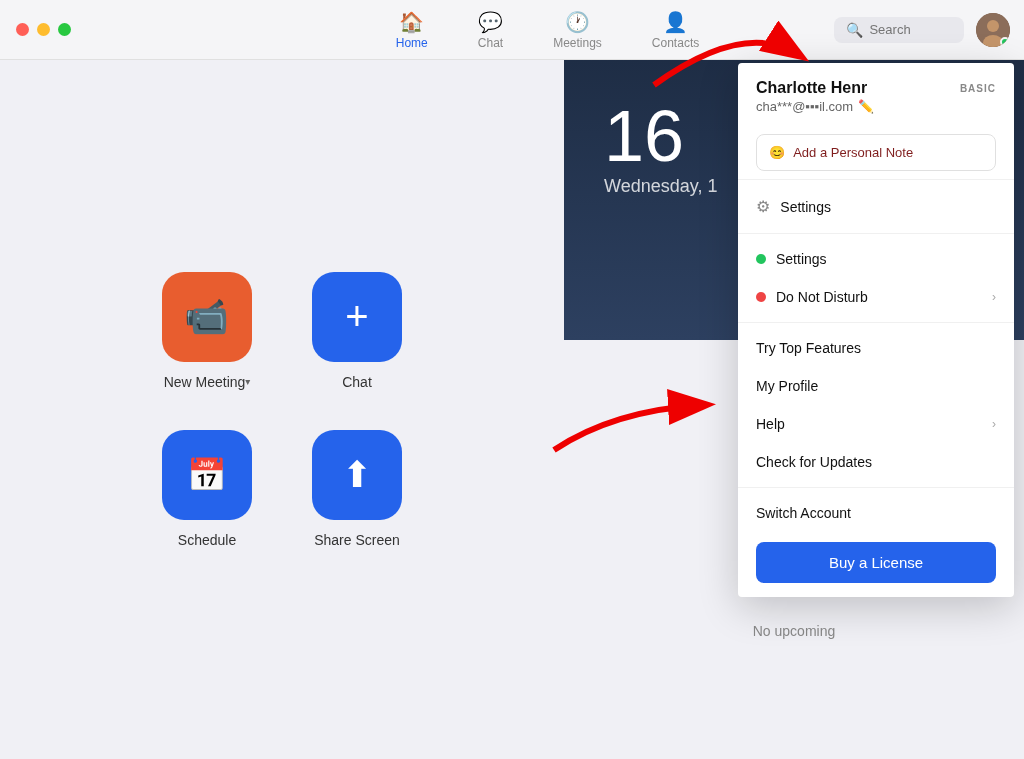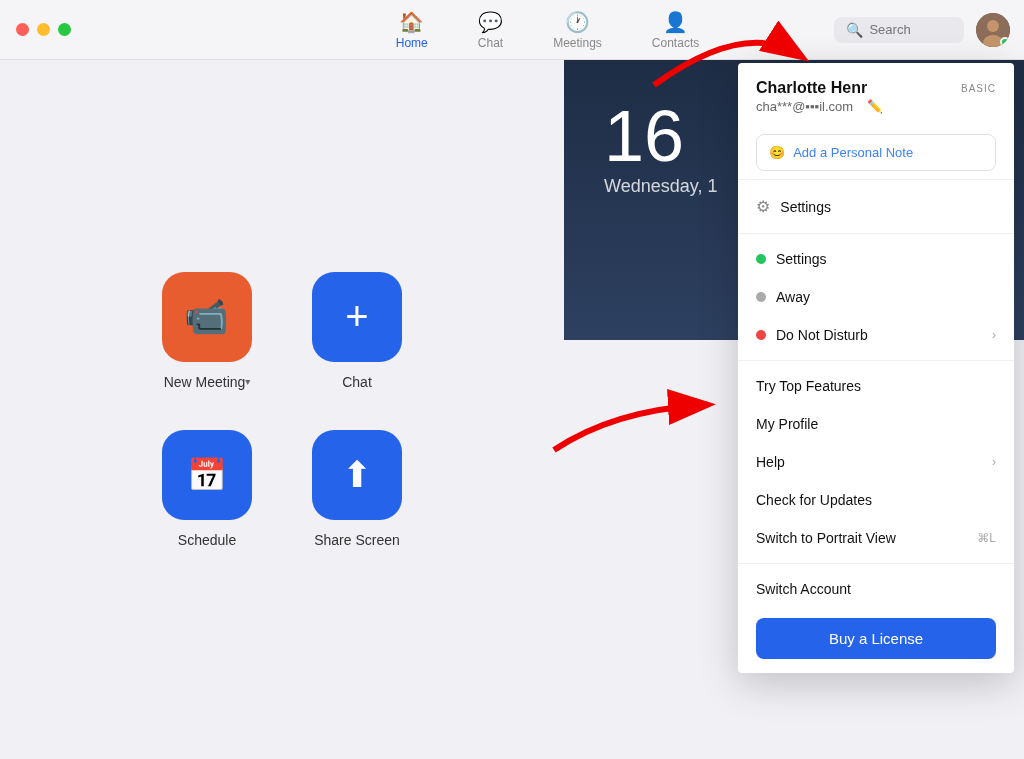--- a/index.html
+++ b/index.html
@@ -254,31 +254,31 @@
       font-weight: 600;
       color: #111;
       display: flex;
       align-items: center;
       justify-content: space-between;
     }
 
     .badge {
       font-size: 10px;
       color: #888;
-      font-weight: 400;
+      font-weight: 700;
       letter-spacing: 1px;
     }
 
     .user-email {
       font-size: 13px;
       color: #666;
       margin-top: 2px;
       display: flex;
       align-items: flex-end;
-      gap: 14px;
+      gap: 5px;
     }
 
     .personal-note-box {
       margin: 8px 18px;
       border: 1px solid #e0e0e0;
       border-radius: 8px;
       padding: 10px 12px;
       display: flex;
       align-items: center;
       gap: 8px;
@@ -461,21 +461,21 @@
     </div>
     <div class="user-email">
       <span>cha***@▪▪▪il.com</span>
       <span style="color:#888;cursor:pointer;">✏️</span>
     </div>
   </div>
 
   
   <div class="personal-note-box">
     <span>😊</span>
-    <span style="color:#3b82f6;">Add a Personal Note</span>
+    <span style="color:#7f1d1d;">Add a Personal Note</span>
   </div>
 
   <div class="divider"></div>
 
   
   <div class="menu-item">
     <div class="menu-item-left">
       <span class="settings-icon">⚙</span>
       <span>Settings</span>
     </div>
@@ -484,26 +484,20 @@
   <div class="divider"></div>
 
   
   <div class="menu-item">
     <div class="menu-item-left">
       <div class="status-dot dot-green"></div>
       <span>Settings</span>
     </div>
   </div>
 
-  <div class="menu-item">
-    <div class="menu-item-left">
-      <div class="status-dot dot-gray"></div>
-      <span>Away</span>
-    </div>
-  </div>
 
   <div class="menu-item">
     <div class="menu-item-left">
       <div class="status-dot dot-red"></div>
       <span>Do Not Disturb</span>
     </div>
     <span class="chevron-right">›</span>
   </div>
 
   <div class="divider"></div>
@@ -527,26 +521,20 @@
     </div>
     <span class="chevron-right">›</span>
   </div>
 
   <div class="menu-item">
     <div class="menu-item-left">
       <span>Check for Updates</span>
     </div>
   </div>
 
-  <div class="menu-item">
-    <div class="menu-item-left">
-      <span>Switch to Portrait View</span>
-    </div>
-    <span class="shortcut">⌘L</span>
-  </div>
 
   <div class="divider"></div>
 
   
   <div class="menu-item">
     <div class="menu-item-left">
       <span>Switch Account</span>
     </div>
   </div>
 

